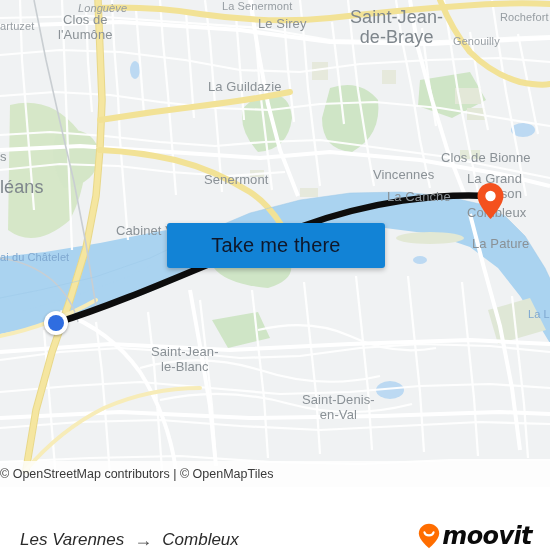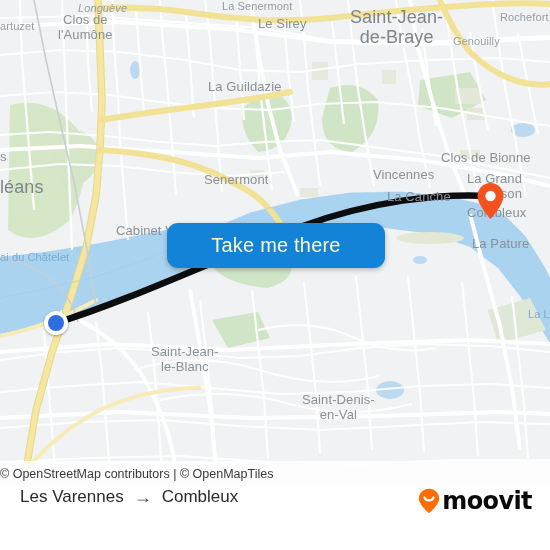--- a/index.html
+++ b/index.html
@@ -84,22 +84,22 @@
 
   
   #take-me-there {
     position: absolute;
     left: 167px;
     top: 223px;
     width: 218px;
     height: 45px;
     background: #1283d6;
     border: none;
-    border-radius: 11px;
-    color: #fef9c3;
+    border-radius: 3px;
+    color: #0f172a;
     font-family: "Liberation Sans", sans-serif;
     font-size: 20px;
     letter-spacing: 0.2px;
     cursor: pointer;
     box-shadow: 0 2px 5px rgba(0,0,0,0.25);
     padding: 0;
   }
 
   
   #attribution-bar {
@@ -122,23 +122,24 @@
 
   
   #footer {
     position: absolute;
     left: 0;
     top: 487px;
     width: 550px;
     height: 63px;
     background: #ffffff;
     display: flex;
-    align-items: flex-start;
+    align-items: flex-end;
     box-sizing: border-box;
     padding: 0 18px 0 20px;
+    font-style: italic;
   }
   #route-summary {
     display: flex;
     align-items: center;
     gap: 9px;
     font-size: 17px;
     color: #2b2b2b;
     flex: 1;
   }
   #route-arrow {

